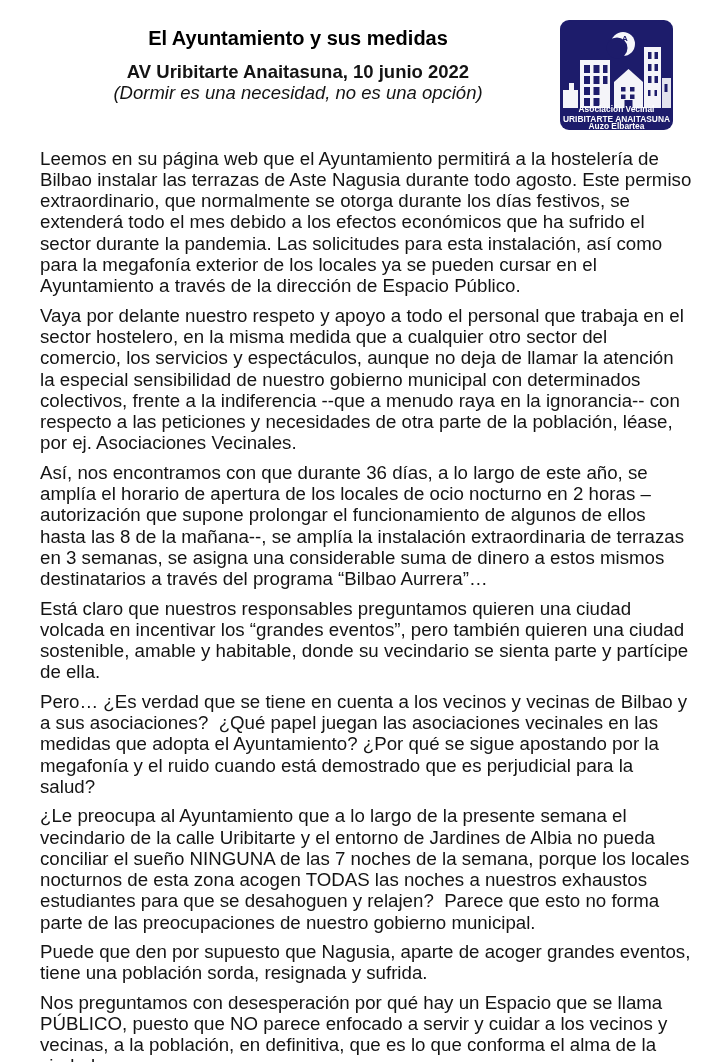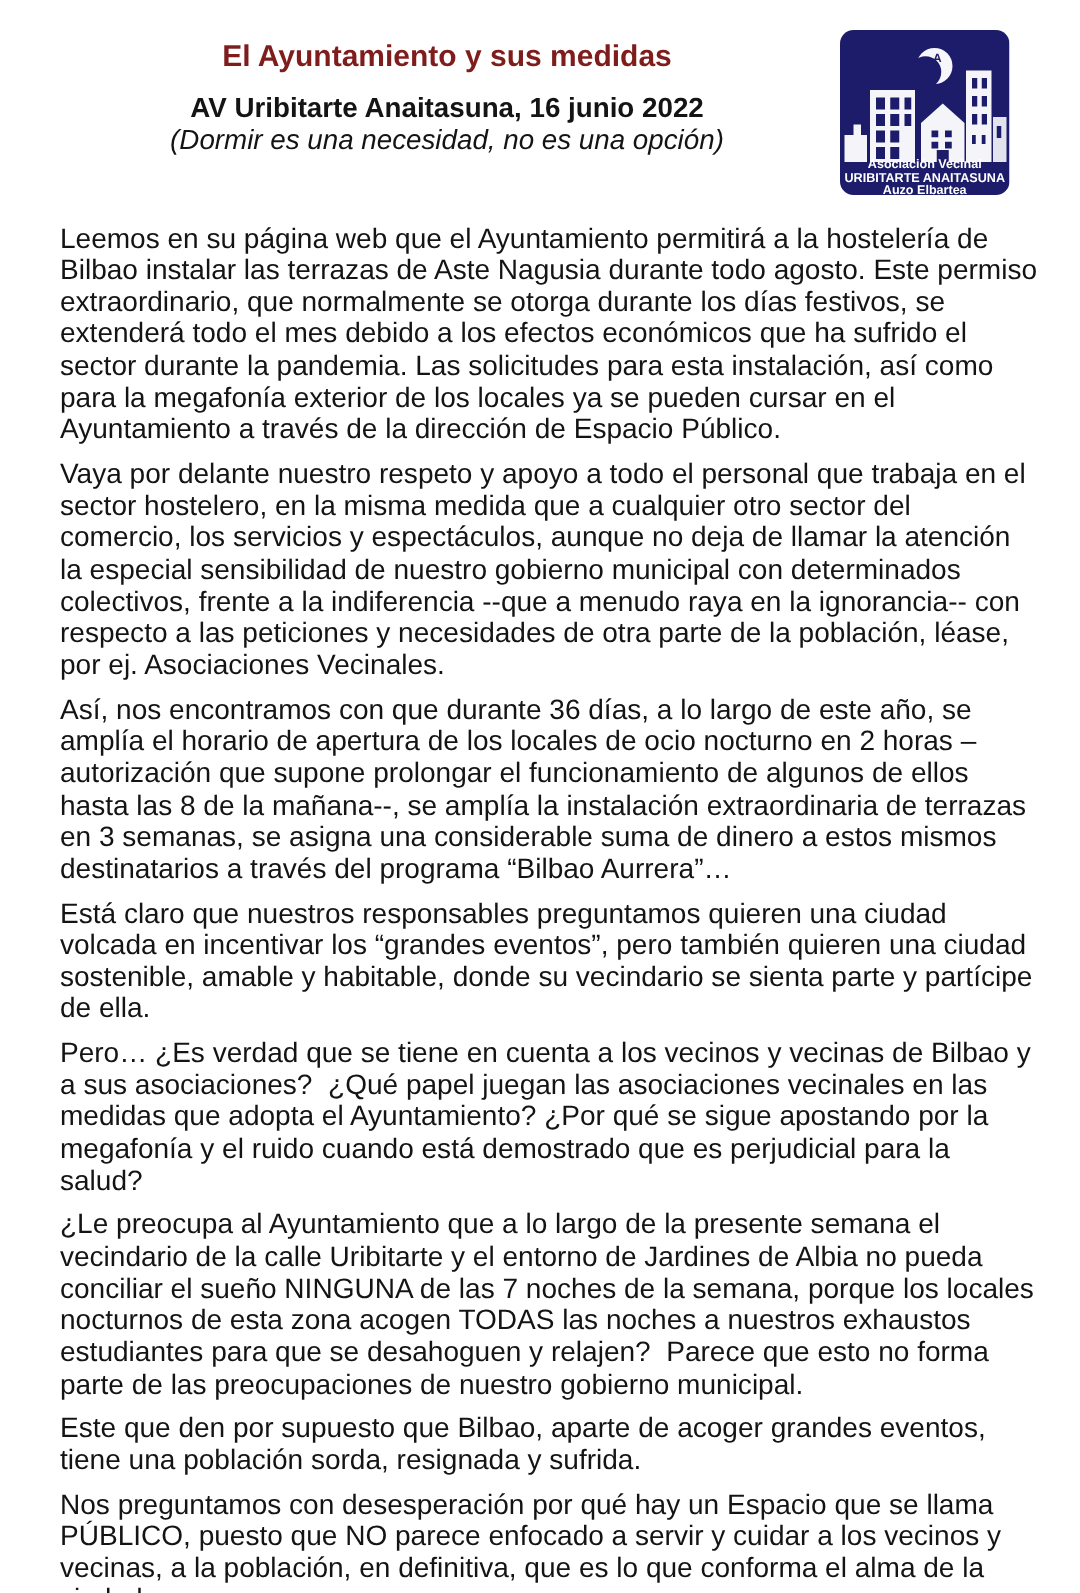--- a/index.html
+++ b/index.html
@@ -6,42 +6,42 @@
   body {
     width: 720px; height: 1062px; overflow: hidden;
     background: #ffffff; color: #141414;
     font-family: "Liberation Sans", sans-serif;
     position: relative;
   }
   .header { position: relative; padding-top: 26px; height: 77.6px; }
   .header-text { width: 596px; text-align: center; }
   .title {
     font-size: 20px; font-weight: bold; line-height: 24px;
-    margin: 0 0 11px 0; color: #7f1d1d;
+    margin: 0 0 11px 0; color: #000000;
   }
   .subtitle { font-size: 18.5px; font-weight: bold; line-height: 21.3px; }
   .tagline  { font-size: 18.5px; font-style: italic; line-height: 21.3px; text-align: center; }
   .logo-box { position: absolute; top: 20px; left: 560px; width: 113px; height: 110px; }
   .logo-box svg { display: block; }
   .logo-org-text { font-family: "Liberation Sans", sans-serif; font-weight: bold; }
   .doc-body { margin: 44px 28px 0 40px; width: 652px; }
   .doc-body p.para {
     font-size: 18.7px; line-height: 21.3px;
     margin: 0 0 8px 0; white-space: pre-wrap;
     color: #141414;
   }
   .doc-body .b { font-weight: normal; }
 </style>
 </head>
 <body>
 
 <div class="header">
   <div class="header-text">
     <h1 class="title">El Ayuntamiento y sus medidas</h1>
-    <div class="subtitle">AV Uribitarte Anaitasuna, 16 junio 2022</div>
+    <div class="subtitle">AV Uribitarte Anaitasuna, 10 junio 2022</div>
     <div class="tagline">(Dormir es una necesidad, no es una opción)</div>
   </div>
 
   <div class="logo-box">
     <svg width="113" height="110" viewBox="0 0 113 110" xmlns="http://www.w3.org/2000/svg">
       <rect x="0" y="0" width="113" height="110" rx="9" fill="#1d1c6b"></rect>
 
       <g>
         <circle cx="63" cy="24" r="12" fill="#f7f7fb"></circle>
         <circle cx="57" cy="28" r="10.5" fill="#1d1c6b"></circle>
@@ -96,15 +96,15 @@
   </div>
 </div>
 
 <div class="doc-body">
     <p class="para"><span>Leemos en su página web que el Ayuntamiento permitirá a la hostelería de Bilbao </span><span class="b">instalar las terrazas de Aste Nagusia durante todo agosto</span><span>. Este permiso extraordinario, que normalmente se otorga durante los días festivos, se extenderá todo el mes debido a los efectos económicos que ha sufrido el sector durante la pandemia. Las solicitudes para esta instalación, así como para la megafonía exterior de los locales ya se pueden cursar en el Ayuntamiento a través de la dirección de Espacio Público.</span></p>
     <p class="para"><span>Vaya por delante nuestro respeto y apoyo a todo el personal que trabaja en el sector hostelero, en la misma medida que a cualquier otro sector del comercio, los servicios y espectáculos, aunque no deja de llamar la atención la especial sensibilidad de nuestro gobierno municipal con determinados colectivos, frente a la indiferencia --que a menudo raya en la ignorancia-- con respecto a las peticiones y necesidades de otra parte de la población, léase, por ej. Asociaciones Vecinales.</span></p>
     <p class="para"><span>Así, nos encontramos con que durante 36 días, a lo largo de este año, se amplía el horario de apertura de los locales de ocio nocturno en 2 horas – autorización que supone prolongar el funcionamiento de algunos de ellos hasta las 8 de la mañana--, se amplía la instalación extraordinaria de terrazas en 3 semanas, se asigna una considerable suma de dinero a estos mismos destinatarios a través del programa “Bilbao Aurrera”…</span></p>
     <p class="para"><span>Está claro que nuestros responsables preguntamos quieren una ciudad volcada en incentivar los “grandes eventos”, pero también quieren una ciudad sostenible, amable y habitable, donde su vecindario se sienta parte y partícipe de ella.</span></p>
     <p class="para"><span>Pero… ¿Es verdad que se tiene en cuenta a los vecinos y vecinas de Bilbao y a sus asociaciones?  ¿Qué papel juegan las asociaciones vecinales en las medidas que adopta el Ayuntamiento? ¿Por qué se sigue apostando por la megafonía y el ruido cuando está demostrado que es perjudicial para la salud?</span></p>
     <p class="para"><span>¿Le preocupa al Ayuntamiento que a lo largo de la presente semana el vecindario de la calle Uribitarte y el entorno de Jardines de Albia no pueda conciliar el sueño NINGUNA de las 7 noches de la semana, porque los locales nocturnos de esta zona acogen TODAS las noches a nuestros exhaustos estudiantes para que se desahoguen y relajen?  Parece que esto no forma parte de las preocupaciones de nuestro gobierno municipal.</span></p>
-    <p class="para"><span>Este que den por supuesto que Bilbao, aparte de acoger grandes eventos, tiene una población sorda, resignada y sufrida.</span></p>
+    <p class="para"><span>Puede que den por supuesto que Nagusia, aparte de acoger grandes eventos, tiene una población sorda, resignada y sufrida.</span></p>
     <p class="para"><span>Nos preguntamos con desesperación por qué hay un Espacio que se llama PÚBLICO, puesto que NO parece enfocado a servir y cuidar a los vecinos y vecinas, a la población, en definitiva, que es lo que conforma el alma de la ciudad.</span></p>
   </div>
 
 </body></html>

